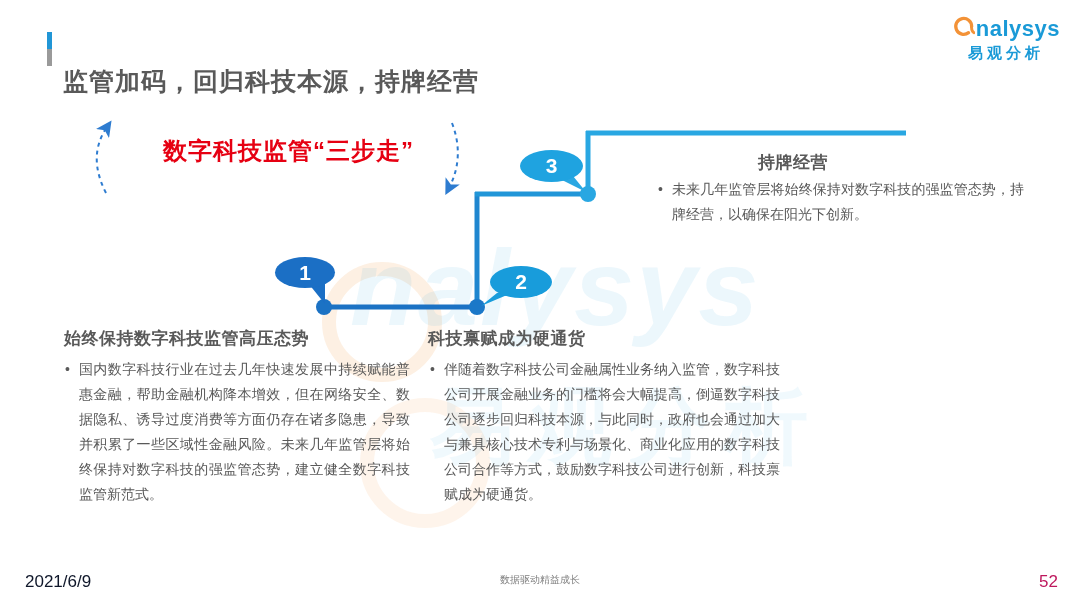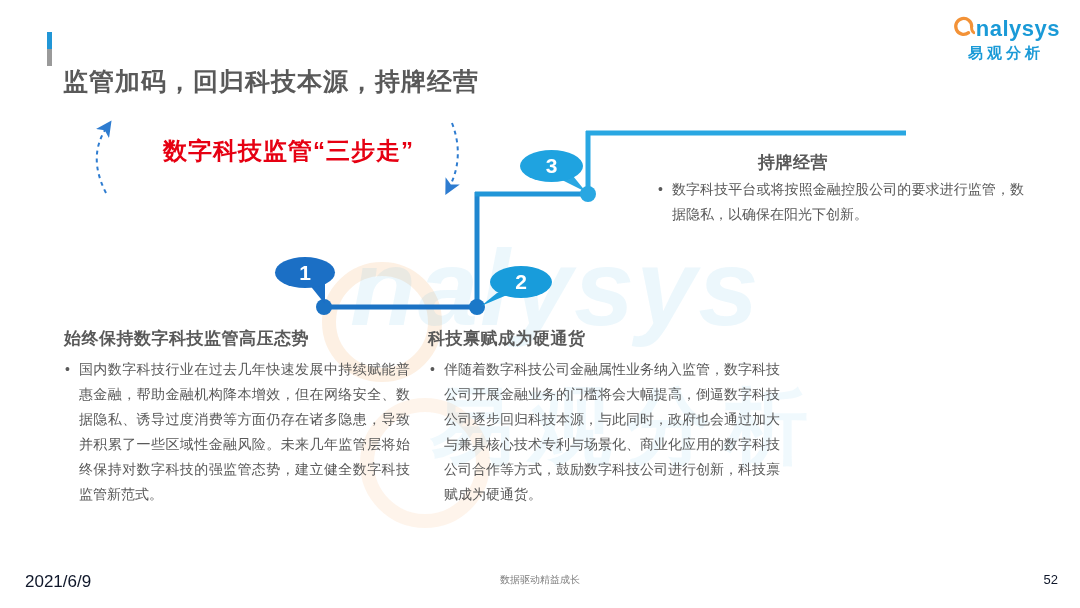--- a/index.html
+++ b/index.html
@@ -59,21 +59,21 @@
   .body-left  { left:65px;  top:357px; width:345px; }
   .body-mid   { left:430px; top:357px; width:350px; }
   .body-right { left:658px; top:177px; width:366px; }
   .bullet-dot { flex:0 0 auto; font-size:14px; line-height:25px; color:#595959; }
   .bullet-text { flex:1; text-align:justify; }
 
   
   .footer-date { position:absolute; left:25px; top:572px; font-size:17px; color:#0f172a; z-index:2; }
   .footer-center { position:absolute; left:0; right:0; top:573px; text-align:center;
                    font-size:10px; color:#7f7f7f; z-index:2; }
-  .footer-page { position:absolute; right:22px; top:572px; font-size:13px; color:#0f172a; z-index:2; }
+  .footer-page { position:absolute; right:22px; top:572px; font-size:17px; color:#be185d; z-index:2; }
 </style>
 </head>
 <body>
 
 <div class="slide">
 
   <div class="wm wm-ring"></div>
   <div class="wm wm-ring2"></div>
   <div class="wm wm-brand">nalysys</div>
   <div class="wm wm-cn">易观分析</div>
@@ -139,20 +139,20 @@
 
   <div class="col-heading heading-mid">科技禀赋成为硬通货</div>
   <div class="col-body body-mid">
     <span class="bullet-dot">•</span>
     <span class="bullet-text">伴随着数字科技公司金融属性业务纳入监管，数字科技公司开展金融业务的门槛将会大幅提高，倒逼数字科技公司逐步回归科技本源，与此同时，政府也会通过加大与兼具核心技术专利与场景化、商业化应用的数字科技公司合作等方式，鼓励数字科技公司进行创新，科技禀赋成为硬通货。</span>
   </div>
 
   <div class="col-heading heading-right">持牌经营</div>
   <div class="col-body body-right">
     <span class="bullet-dot">•</span>
-    <span class="bullet-text">数字科技平台或将按照金融控股公司的要求进行监管，数据隐私，以确保在阳光下创新。</span>
+    <span class="bullet-text">未来几年监管层将始终保持对数字科技的强监管态势，持牌经营，以确保在阳光下创新。</span>
   </div>
 
   <div class="footer-date">2021/6/9</div>
   <div class="footer-center">数据驱动精益成长</div>
   <div class="footer-page">52</div>
 
 </div>
 
 </body></html>

